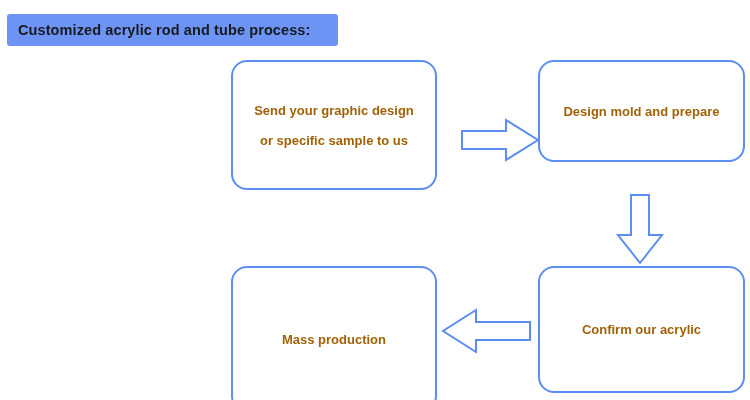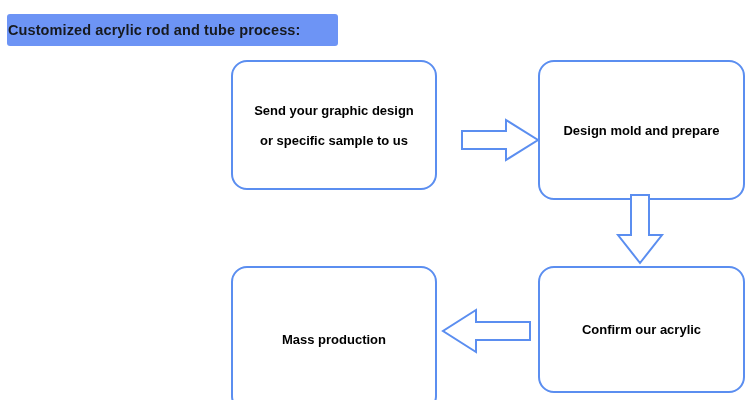--- a/index.html
+++ b/index.html
@@ -24,21 +24,21 @@
     position: absolute;
     left: 7px;
     top: 14px;
     width: 331px;
     height: 32px;
     background: #6d94f5;
     border-radius: 3px;
     display: flex;
     align-items: center;
     box-sizing: border-box;
-    padding-left: 1px;
+    padding-left: 11px;
   }
   #title-banner .title-text {
     font-size: 14.5px;
     font-weight: bold;
     color: #171a1f;
     letter-spacing: 0.1px;
     white-space: nowrap;
   }
 
   
@@ -49,31 +49,31 @@
     border: 2px solid #5b8ef0;
     border-radius: 16px;
     display: flex;
     flex-direction: column;
     align-items: center;
     justify-content: center;
   }
   .process-box .box-line {
     font-size: 13px;
     font-weight: bold;
-    color: #000000;
+    color: #a16207;
     line-height: 1.0;
     text-align: left;
     white-space: nowrap;
   }
   .process-box .box-line + .box-line {
     margin-top: 17px;
   }
 
   #box-send-design   { left: 231px; top: 60px;  width: 206px; height: 130px; }
-  #box-design-mold   { left: 538px; top: 60px;  width: 207px; height: 140px; }
+  #box-design-mold   { left: 538px; top: 60px;  width: 207px; height: 102px; }
   #box-confirm       { left: 538px; top: 266px; width: 207px; height: 127px; }
   #box-mass-prod     { left: 231px; top: 266px; width: 206px; height: 146px; }
 
   
   .arrow {
     position: absolute;
   }
   #arrow-right { left: 460px; top: 118px; width: 80px; height: 44px; }
   #arrow-down  { left: 615px; top: 193px; width: 50px; height: 72px; }
   #arrow-left  { left: 440px; top: 306px; width: 92px; height: 50px; }

